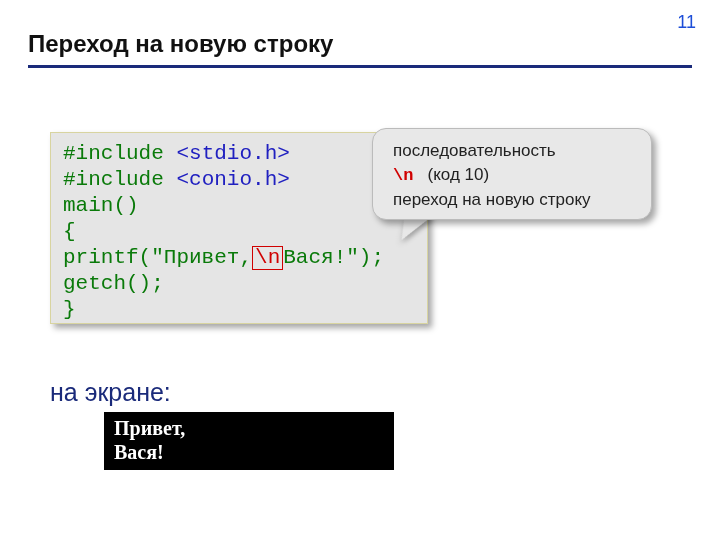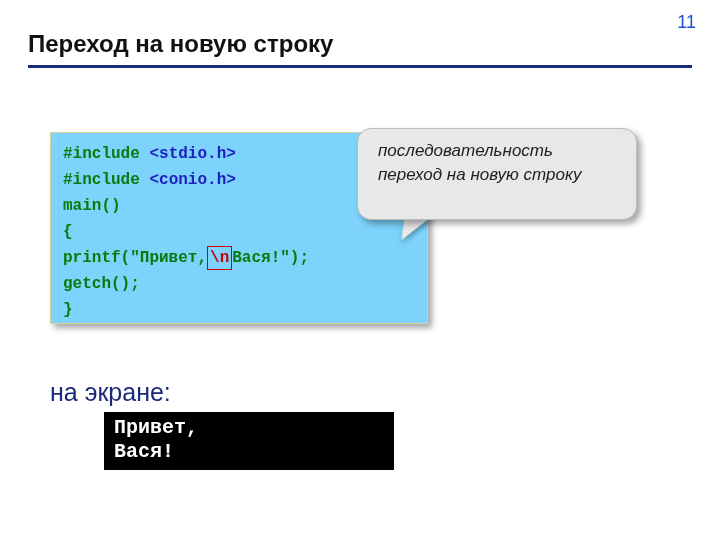--- a/index.html
+++ b/index.html
@@ -34,55 +34,54 @@
     width: 664px;
     height: 3px;
     background: #1a2a7a;
   }
   .code-box {
     position: absolute;
     top: 132px;
     left: 50px;
     width: 378px;
     height: 192px;
-    background: #7dd3fc;
+    background: #e5e5e5;
     border: 1px solid #d8d4a0;
     box-shadow: 4px 4px 6px rgba(0,0,0,0.35);
     padding: 8px 12px;
     font-family: "Courier New", monospace;
-    font-size: 16px;
-    font-weight: bold;
+    font-size: 21px;
+    font-weight: normal;
     line-height: 26px;
     color: #0a7a0a;
     white-space: pre;
   }
   .code-box .hdr { color: #2020c0; }
   .code-box .escape {
     color: #d00000;
     display: inline-block;
     border: 1px solid #d00000;
     padding: 0 2px;
     line-height: 22px;
     vertical-align: baseline;
   }
   .callout {
     position: absolute;
     top: 128px;
-    left: 357px;
+    left: 372px;
     width: 280px;
     height: 92px;
     background: #e8e8e8;
     border: 1px solid #bbb;
     border-radius: 14px;
     box-shadow: 4px 4px 6px rgba(0,0,0,0.35);
     padding: 10px 16px 10px 20px;
     font-size: 17px;
     color: #222;
     line-height: 24px;
-    font-style: italic;
   }
   .callout .esc2 {
     color: #d00000;
     font-family: "Courier New", monospace;
     font-weight: bold;
   }
   .callout-tail {
     position: absolute;
     top: 216px;
     left: 398px;
@@ -101,21 +100,21 @@
     color: #1a2a7a;
   }
   .output-box {
     position: absolute;
     top: 412px;
     left: 104px;
     width: 290px;
     height: 58px;
     background: #000;
     color: #fff;
-    font-family: Liberation Mono, monospace;
+    font-family: Liberation Serif, serif;
     font-size: 20px;
     font-weight: bold;
     padding: 4px 10px;
     line-height: 24px;
     white-space: pre;
   }
 </style>
 </head>
 <body>
 
@@ -127,18 +126,22 @@
 <span>#include </span><span class="hdr">&lt;conio.h&gt;</span>
 <span>main()</span>
 <span>{</span>
 <span>printf("Привет,</span><span class="escape">\n</span><span>Вася!");</span>
 <span>getch();</span>
 <span>}</span></div>
 
 <div class="callout-tail"></div>
 <div class="callout">
   <div>последовательность</div>
+  <div>
+    <span class="esc2">\n</span>&nbsp;&nbsp;
+    <span>(код 10)</span>
+  </div>
   <div>переход на новую строку</div>
 </div>
 
 <div class="screen-label">на экране:</div>
 <div class="output-box">Привет,
 Вася!</div>
 
 </body></html>

